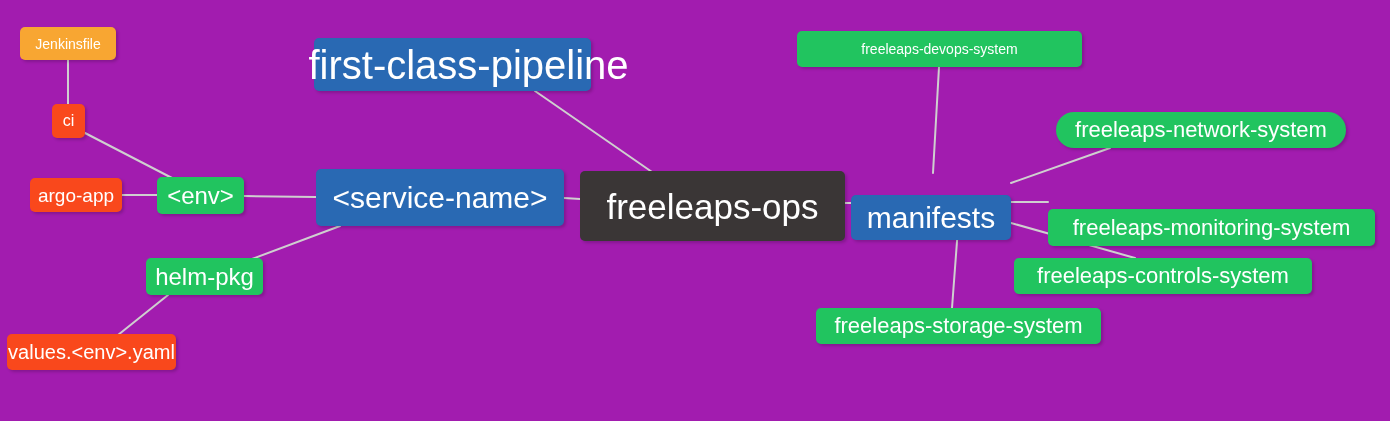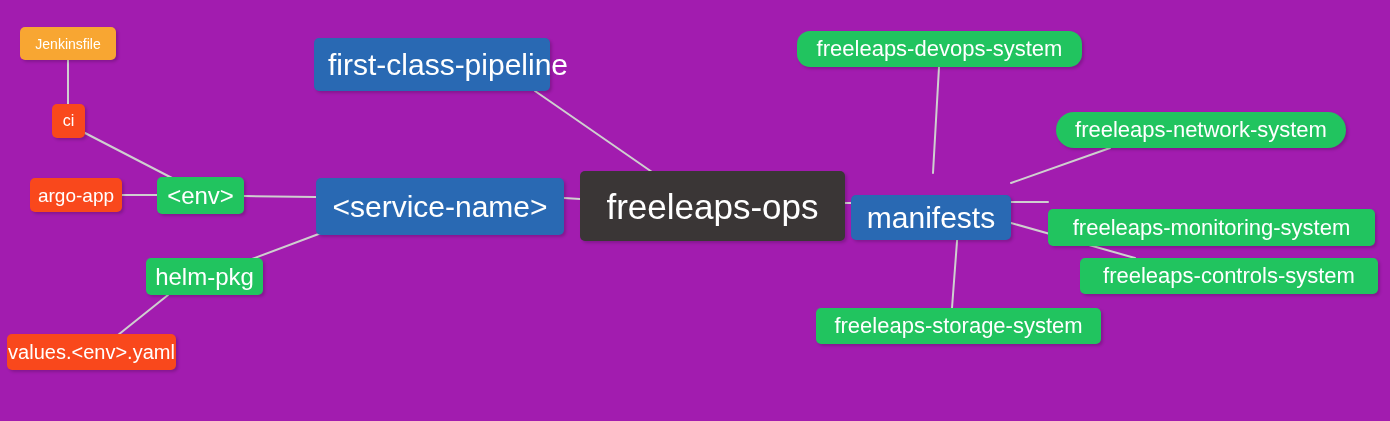--- a/index.html
+++ b/index.html
@@ -63,41 +63,41 @@
       </div>
       <div class="node" style="left: 157px; top: 177px; width: 87px; height: 37px; font-size: 24px; background: rgb(33, 196, 95);">
         <span>&lt;env&gt;</span>
       </div>
       <div class="node" style="left: 146px; top: 258px; width: 117px; height: 37px; font-size: 24px; background: rgb(33, 196, 95); text-align: right;">
         <span>helm-pkg</span>
       </div>
       <div class="node" style="left: 7px; top: 334px; width: 169px; height: 36px; font-size: 20px; background: rgb(249, 72, 28);">
         <span>values.&lt;env&gt;.yaml</span>
       </div>
-      <div class="node" style="left: 314px; top: 38px; width: 236px; height: 53px; font-size: 30px; background: rgb(41, 105, 179); padding-left: 32px;">
+      <div class="node" style="left: 314px; top: 38px; width: 277px; height: 53px; font-size: 40px; background: rgb(41, 105, 179); padding-left: 32px;">
         <span>first-class-pipeline</span>
       </div>
-      <div class="node" style="left: 316px; top: 169px; width: 248px; height: 57px; font-size: 30px; background: rgb(41, 105, 179); margin-top: 9px;">
+      <div class="node" style="left: 316px; top: 169px; width: 248px; height: 57px; font-size: 30px; background: rgb(41, 105, 179);">
         <span>&lt;service-name&gt;</span>
       </div>
       <div class="node" style="left: 580px; top: 171px; width: 265px; height: 70px; font-size: 35px; background: rgb(58, 54, 54);">
         <span>freeleaps-ops</span>
       </div>
       <div class="node" style="left: 851px; top: 173px; width: 160px; height: 45px; font-size: 30px; background: rgb(41, 105, 179); margin-top: 22px;">
         <span>manifests</span>
       </div>
-      <div class="node" style="left: 797px; top: 31px; width: 285px; height: 36px; font-size: 22px; background: rgb(33, 196, 95); border-radius: 13px;">
+      <div class="node" style="left: 797px; top: 31px; width: 285px; height: 36px; font-size: 14px; background: rgb(33, 196, 95);">
         <span>freeleaps-devops-system</span>
       </div>
       <div class="node" style="left: 1056px; top: 112px; width: 290px; height: 36px; font-size: 22px; background: rgb(33, 196, 95); border-radius: 18px;">
         <span>freeleaps-network-system</span>
       </div>
       <div class="node" style="left: 1048px; top: 185px; width: 327px; height: 37px; font-size: 22px; background: rgb(33, 196, 95); margin-top: 24px;">
         <span>freeleaps-monitoring-system</span>
       </div>
-      <div class="node" style="left: 1080px; top: 258px; width: 298px; height: 36px; font-size: 22px; background: rgb(33, 196, 95);">
+      <div class="node" style="left: 1014px; top: 258px; width: 298px; height: 36px; font-size: 22px; background: rgb(33, 196, 95);">
         <span>freeleaps-controls-system</span>
       </div>
       <div class="node" style="left: 816px; top: 308px; width: 285px; height: 36px; font-size: 22px; background: rgb(33, 196, 95);">
         <span>freeleaps-storage-system</span>
       </div>
     </div>
 </div>
 
 </body></html>

